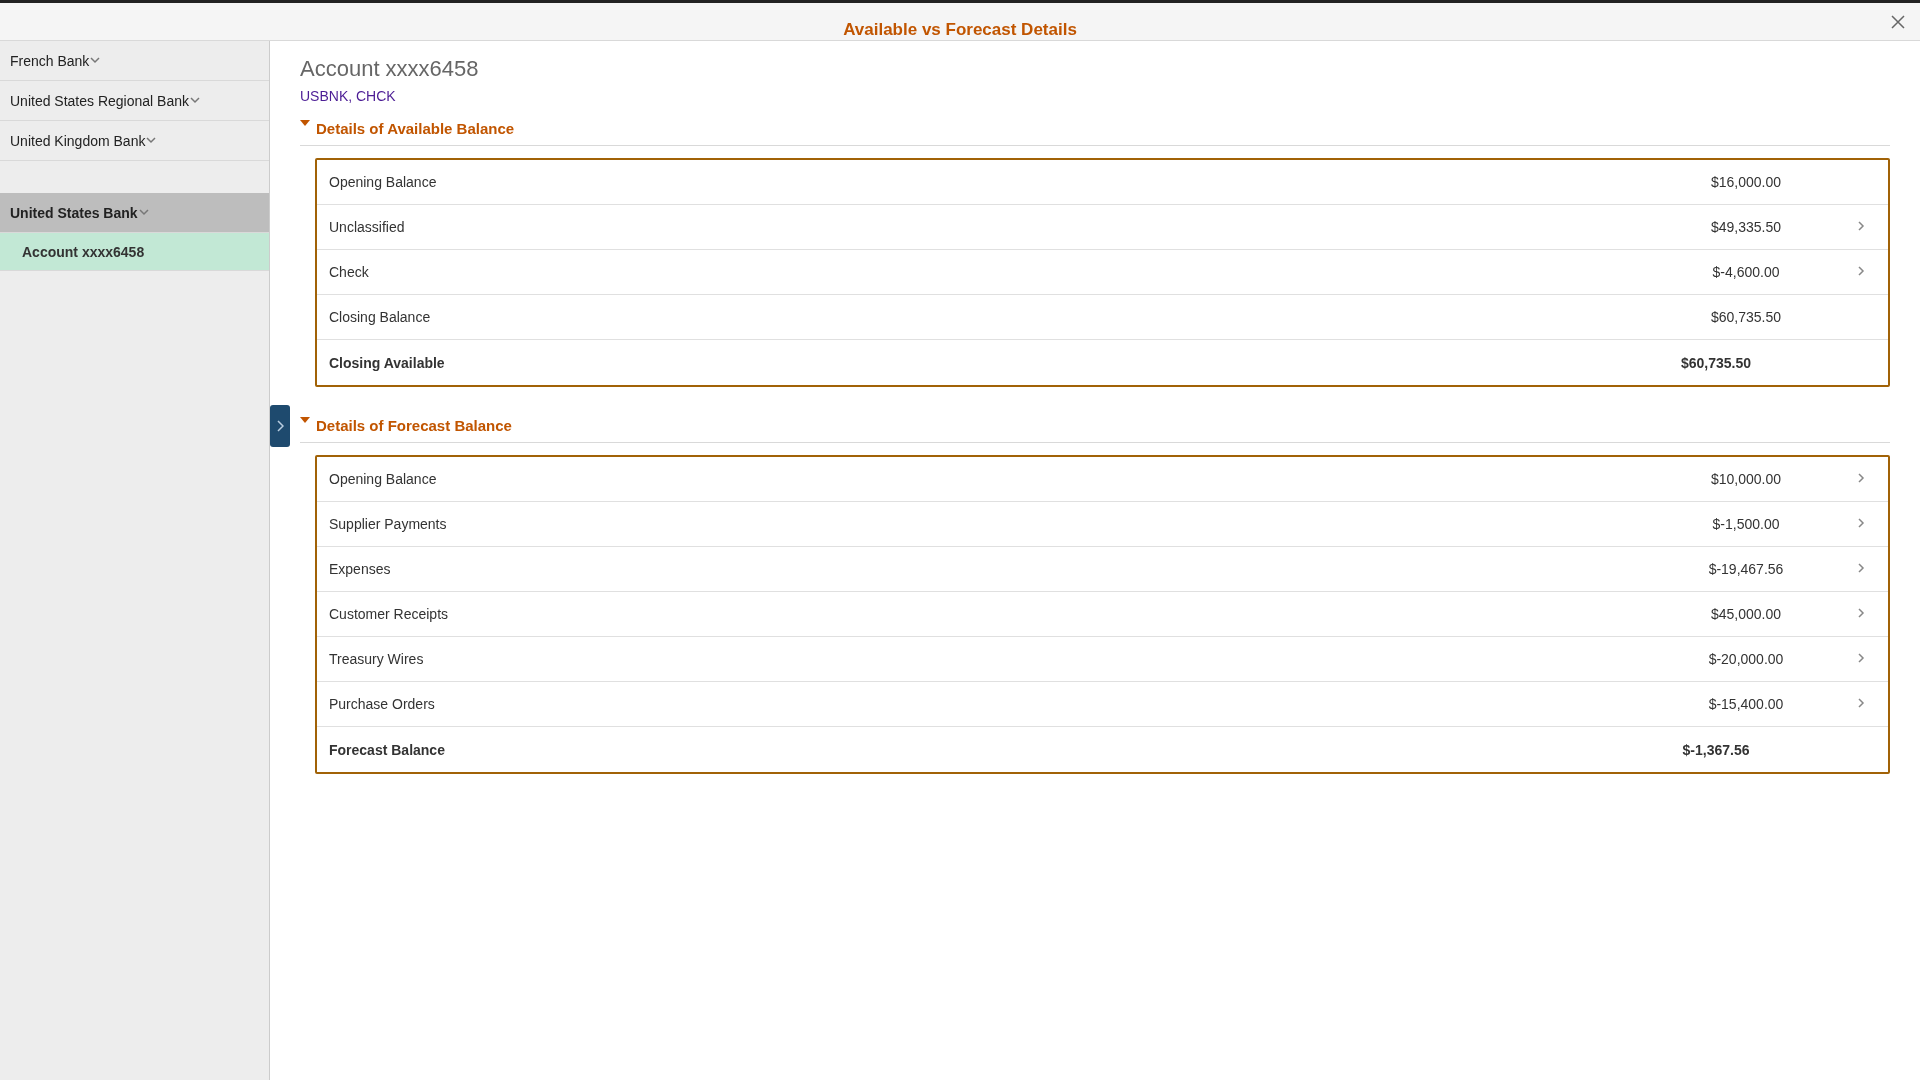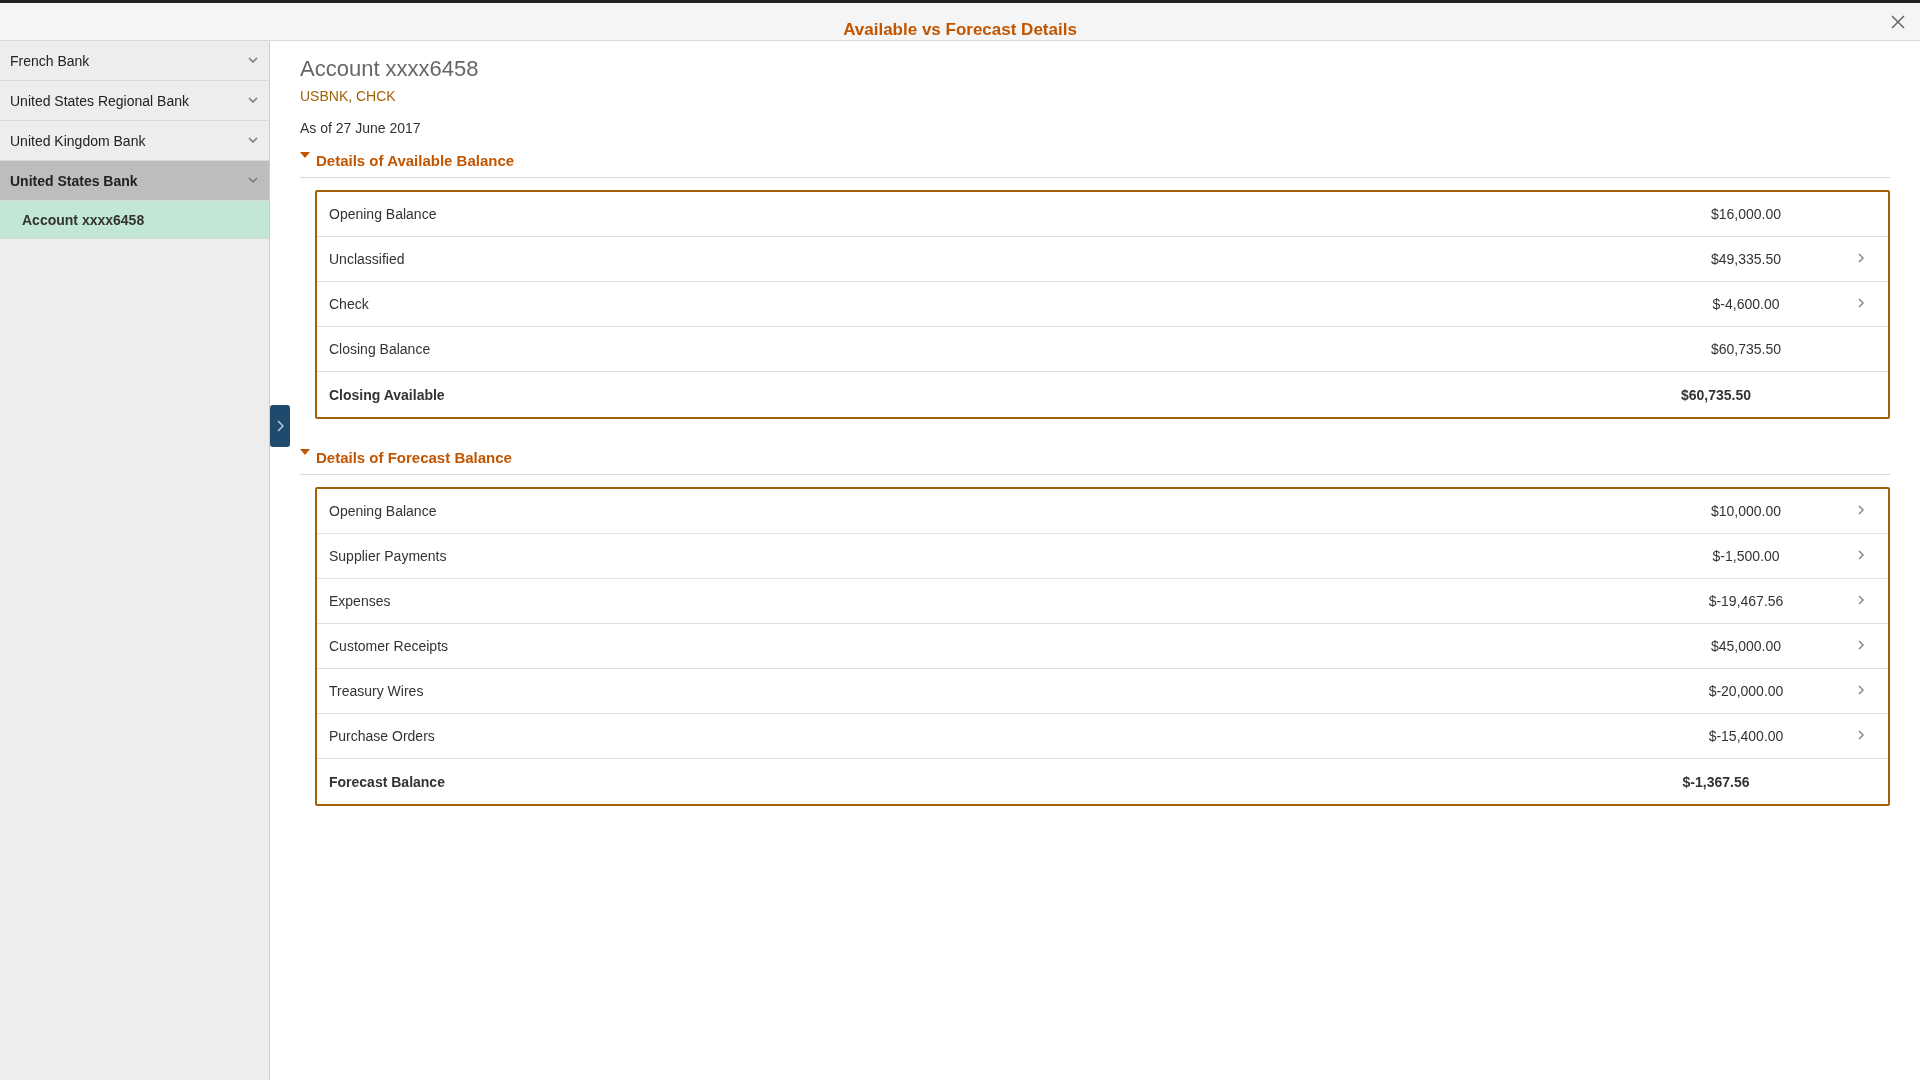--- a/index.html
+++ b/index.html
@@ -54,29 +54,29 @@
       width: 270px;
       background: #ededed;
       border-right: 1px solid #ccc;
       overflow-y: auto;
       position: relative;
     }
     .bank-item {
       height: 40px;
       display: flex;
       align-items: center;
-      justify-content: space-between;
       padding: 0 10px;
       border-bottom: 1px solid #d9d9d9;
       cursor: pointer;
       color: #222;
     }
     .bank-item.selected {
       background: #bdbdbd;
       font-weight: bold;
+      margin-top: 32px;
     }
     .account-item {
       height: 38px;
       display: flex;
       align-items: center;
       padding-left: 22px;
       background: #c2e8d5;
       font-weight: bold;
       border-bottom: 1px solid #d9d9d9;
       cursor: pointer;
@@ -107,21 +107,21 @@
     .collapse-handle svg {
       fill: #9db3c7;
     }
     .account-title {
       font-size: 22px;
       color: #666;
       margin-bottom: 6px;
     }
     .account-sub {
       font-size: 14px;
-      color: #a16207;
+      color: #4c1d95;
       margin-bottom: 16px;
     }
     .as-of {
       font-size: 14px;
       color: #333;
       margin-bottom: 16px;
     }
     .section-header {
       display: flex;
       align-items: flex-start;
@@ -229,21 +229,20 @@
 
   <div class="collapse-handle">
     <svg width="8" height="12" viewBox="0 0 8 12">
         <path d="M2 1 L7 6 L2 11" stroke="#b9cde0" stroke-width="1.5" fill="none"></path>
       </svg>
   </div>
 
   <div class="main">
     <div class="account-title">Account xxxx6458</div>
     <div class="account-sub">USBNK, CHCK</div>
-    <div class="as-of">As of 27 June 2017</div>
 
     <div class="section-header">
       <span class="caret"></span>
       <span>Details of Available Balance</span>
     </div>
     <div class="data-table" id="available-table">
         <div class="data-row">
           <span class="row-label">Opening Balance</span>
           <span class="row-value">$16,000.00</span>
           <span class="row-arrow hidden"><svg class="chev" viewBox="0 0 12 12">

